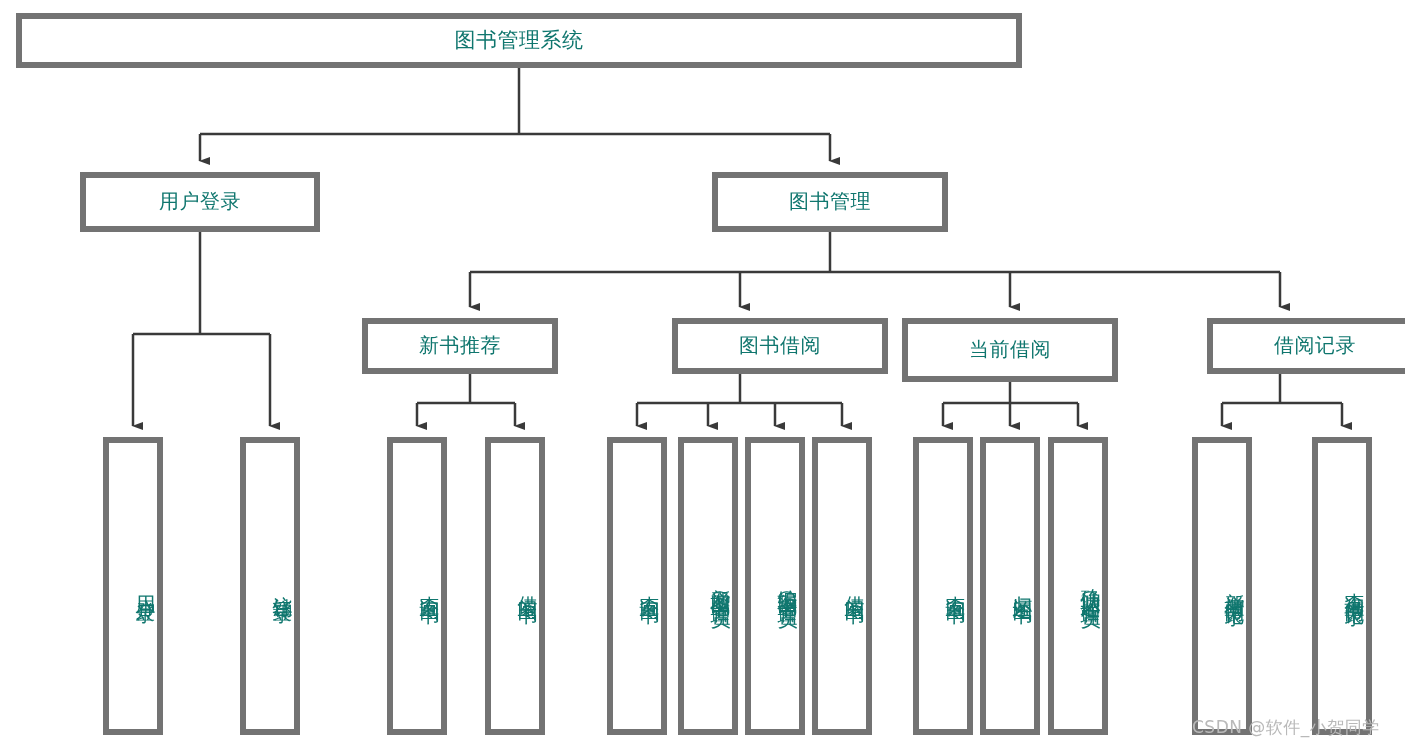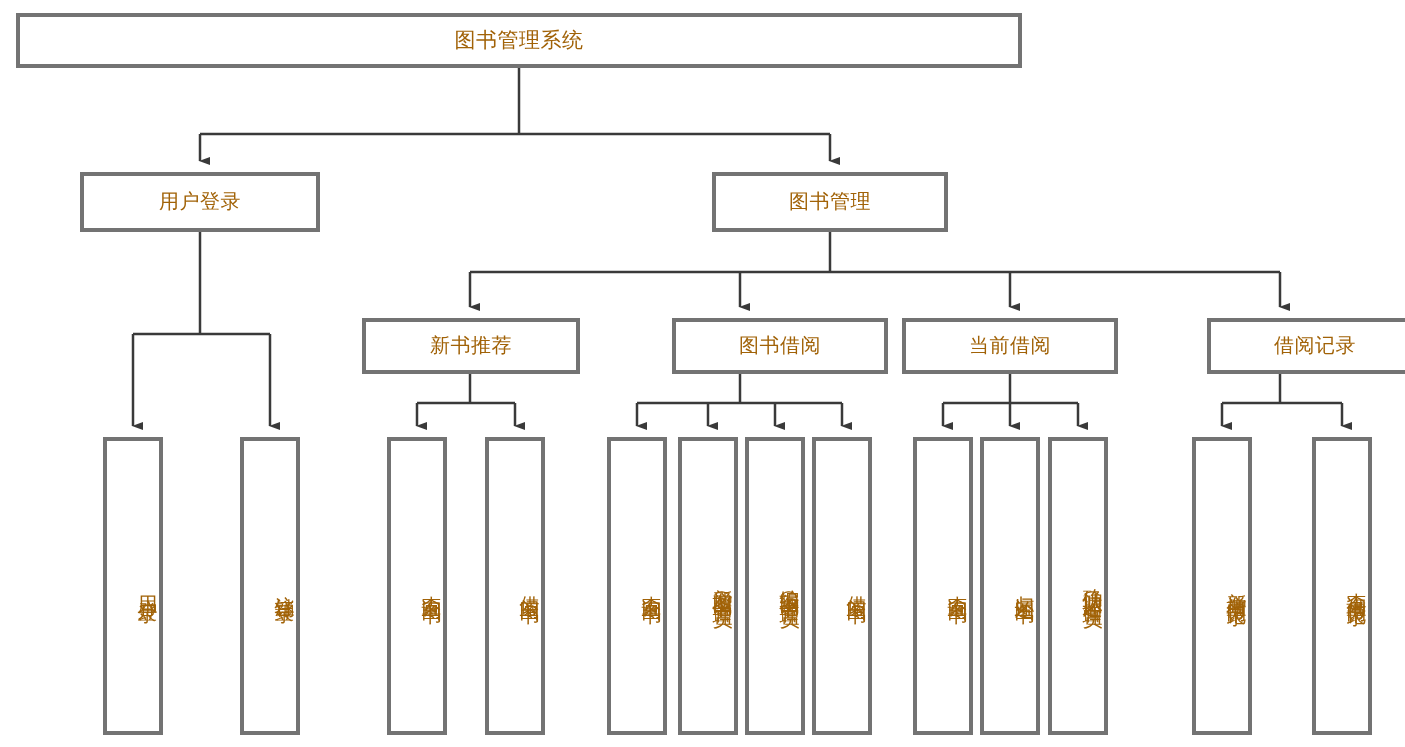--- a/index.html
+++ b/index.html
@@ -22,25 +22,25 @@
     left: 0;
     top: 0;
     width: 1405px;
     height: 747px;
     pointer-events: none;
   }
   .node {
     position: absolute;
     box-sizing: border-box;
     background: #ffffff;
-    border: 4px solid #737373;
+    border: 6px solid #737373;
     display: flex;
     align-items: center;
     justify-content: center;
-    color: #a16207;
+    color: #0f766e;
     line-height: 1.18;
     text-align: center;
     overflow: hidden;
   }
   .node.horiz {
     font-size: 20px;
     letter-spacing: 0.5px;
     padding: 0 4px;
   }
   .node.root {
@@ -118,27 +118,27 @@
   <div id="node-layer">
       <div class="node horiz root" style="left: 16px; top: 13px; width: 1006px; height: 55px;">
         <span>图书管理系统</span>
       </div>
       <div class="node horiz" style="left: 80px; top: 172px; width: 240px; height: 60px;">
         <span>用户登录</span>
       </div>
       <div class="node horiz" style="left: 712px; top: 172px; width: 236px; height: 60px; text-align: right;">
         <span>图书管理</span>
       </div>
-      <div class="node horiz" style="left: 362px; top: 318px; width: 218px; height: 56px;">
+      <div class="node horiz" style="left: 362px; top: 318px; width: 196px; height: 56px;">
         <span>新书推荐</span>
       </div>
       <div class="node horiz" style="left: 632px; top: 318px; width: 216px; height: 56px; margin-left: 40px;">
         <span>图书借阅</span>
       </div>
-      <div class="node horiz" style="left: 902px; top: 318px; width: 216px; height: 56px;">
+      <div class="node horiz" style="left: 902px; top: 318px; width: 216px; height: 64px;">
         <span>当前借阅</span>
       </div>
       <div class="node horiz" style="left: 1172px; top: 318px; width: 216px; height: 56px; margin-left: 35px;">
         <span>借阅记录</span>
       </div>
       <div class="node vert" style="left: 103px; top: 437px; width: 60px; height: 298px;">
         <span class="vlabel">用户登录</span>
       </div>
       <div class="node vert" style="left: 240px; top: 437px; width: 60px; height: 298px;">
         <span class="vlabel">注销登录</span>
@@ -171,13 +171,14 @@
         <span class="vlabel">确认归还（管理员）</span>
       </div>
       <div class="node vert" style="left: 1192px; top: 437px; width: 60px; height: 298px;">
         <span class="vlabel">新增借阅记录</span>
       </div>
       <div class="node vert" style="left: 1312px; top: 437px; width: 60px; height: 298px;">
         <span class="vlabel">查询借阅记录</span>
       </div>
     </div>
 
+  <div class="watermark" style="left: 1192px; top: 716px;">CSDN @软件_小贺同学</div>
 </div>
 
 </body></html>

